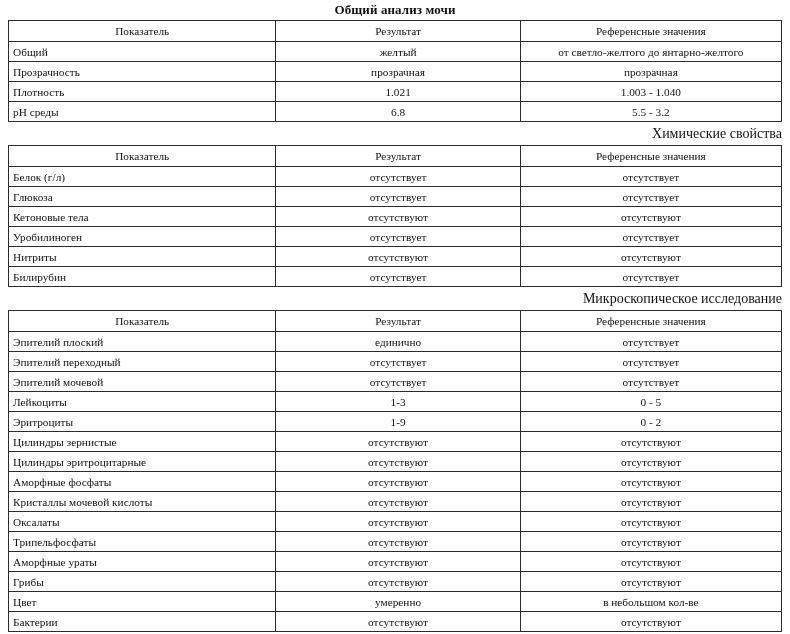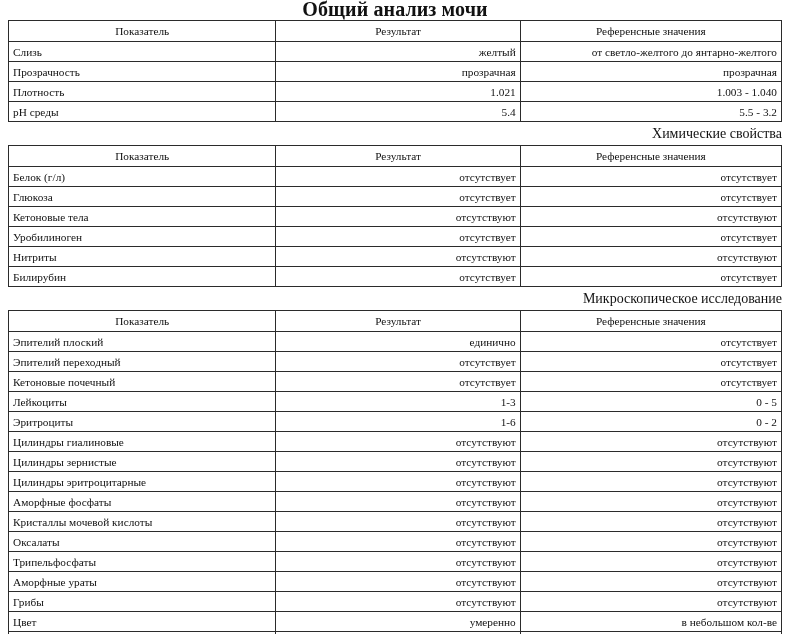--- a/index.html
+++ b/index.html
@@ -16,21 +16,21 @@
   }
   .page {
     position: relative;
     width: 790px;
     height: 634px;
     box-sizing: border-box;
     padding: 0 8px;
   }
   .doc-title {
     text-align: center;
-    font-size: 20px;
+    font-size: 13px;
     font-weight: bold;
     letter-spacing: 0.1px;
     margin: 2px 0 3px 0;
     line-height: 15px;
   }
   .section-title {
     text-align: right;
     font-size: 14px;
     font-weight: normal;
     margin: 4px 0 3px 0;
@@ -59,21 +59,21 @@
   table.report thead th {
     font-weight: normal;
     text-align: center;
     height: 20px;
     line-height: 19px;
   }
   table.report td.name {
     text-align: left;
   }
   table.report td.val {
-    text-align: right;
+    text-align: center;
   }
 </style>
 </head>
 <body>
 
 <div class="page">
 
   <div class="doc-title">Общий анализ мочи</div>
 
   <div id="sections-root">
@@ -85,37 +85,37 @@
         </colgroup>
         <thead>
           <tr>
             <th>Показатель</th>
             <th>Результат</th>
             <th>Референсные значения</th>
           </tr>
         </thead>
         <tbody>
           <tr>
-            <td class="name">Слизь</td>
+            <td class="name">Общий</td>
             <td class="val">желтый</td>
             <td class="val">от светло-желтого до янтарно-желтого</td>
           </tr>
           <tr>
             <td class="name">Прозрачность</td>
             <td class="val">прозрачная</td>
             <td class="val">прозрачная</td>
           </tr>
           <tr>
             <td class="name">Плотность</td>
             <td class="val">1.021</td>
             <td class="val">1.003 - 1.040</td>
           </tr>
           <tr>
             <td class="name">pH среды</td>
-            <td class="val">5.4</td>
+            <td class="val">6.8</td>
             <td class="val">5.5 - 3.2</td>
           </tr>
         </tbody>
       </table>
       <div class="section-title">Химические свойства</div>
       <table class="report">
         <colgroup>
           <col class="c-name">
           <col class="c-res">
           <col class="c-ref">
@@ -179,38 +179,33 @@
             <td class="name">Эпителий плоский</td>
             <td class="val">единично</td>
             <td class="val">отсутствует</td>
           </tr>
           <tr>
             <td class="name">Эпителий переходный</td>
             <td class="val">отсутствует</td>
             <td class="val">отсутствует</td>
           </tr>
           <tr>
-            <td class="name">Кетоновые почечный</td>
+            <td class="name">Эпителий мочевой</td>
             <td class="val">отсутствует</td>
             <td class="val">отсутствует</td>
           </tr>
           <tr>
             <td class="name">Лейкоциты</td>
             <td class="val">1-3</td>
             <td class="val">0 - 5</td>
           </tr>
           <tr>
             <td class="name">Эритроциты</td>
-            <td class="val">1-6</td>
+            <td class="val">1-9</td>
             <td class="val">0 - 2</td>
-          </tr>
-          <tr>
-            <td class="name">Цилиндры гиалиновые</td>
-            <td class="val">отсутствуют</td>
-            <td class="val">отсутствуют</td>
           </tr>
           <tr>
             <td class="name">Цилиндры зернистые</td>
             <td class="val">отсутствуют</td>
             <td class="val">отсутствуют</td>
           </tr>
           <tr>
             <td class="name">Цилиндры эритроцитарные</td>
             <td class="val">отсутствуют</td>
             <td class="val">отсутствуют</td>

